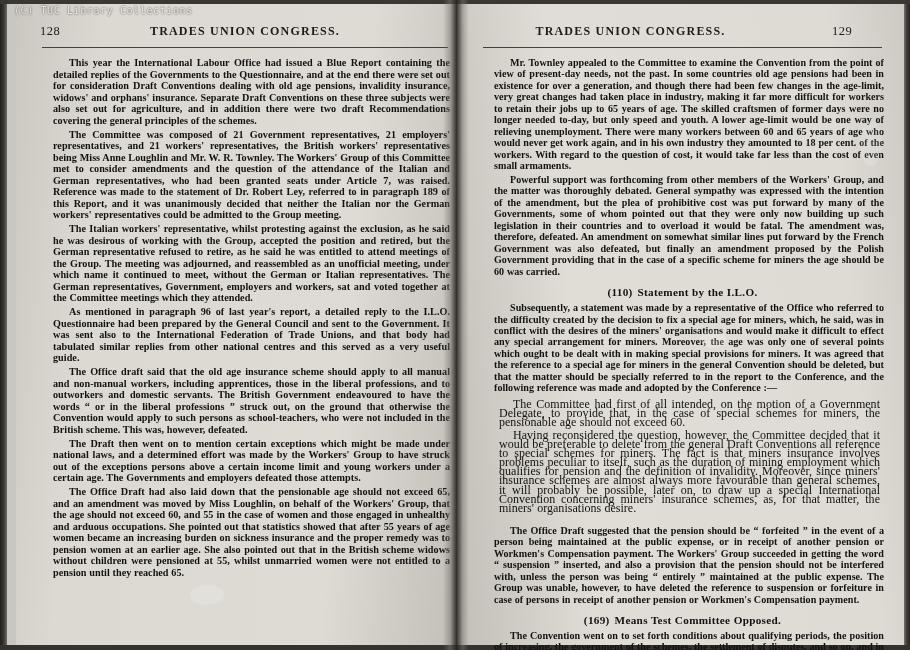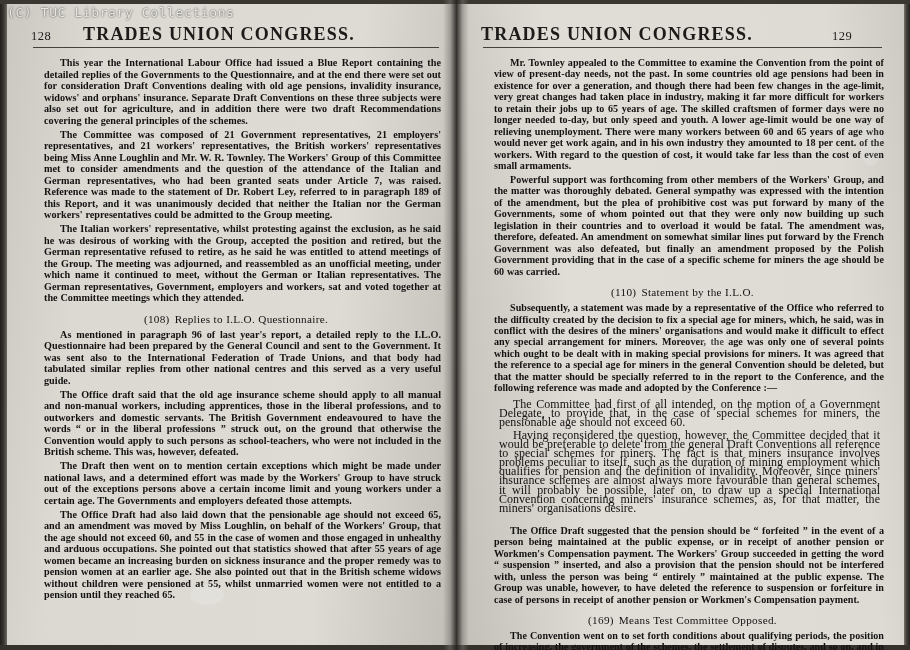--- a/index.html
+++ b/index.html
@@ -53,21 +53,21 @@
     z-index: 6;
   }
 
   
   .page {
     position: absolute;
     top: 4px;
     height: 641px;
     background: #d8d5cf;
   }
-  .page-left  { left: 7px;  width: 456px;
+  .page-left  { left: 16px;  width: 456px;
                 background: linear-gradient(95deg,#cbc8c2 0%, #dcd9d3 18%, #dedbd5 70%, #bfbcb6 100%); }
   .page-right { left: 459px; width: 445px;
                 background: linear-gradient(265deg,#cdcac4 0%, #dedbd5 16%, #e0ddd7 72%, #c2bfb9 100%); }
 
   .page-inner {
     position: absolute;
     left: 0; right: 0; top: 0; bottom: 0;
     padding: 20px 22px 10px 24px;
     box-sizing: border-box;
   }
@@ -83,22 +83,23 @@
     height: 18px;
   }
   .runhead .folio {
     font-size: 12.5px;
     letter-spacing: 0.5px;
     width: 52px;
     flex: none;
   }
   .runhead .rh-title {
     flex: 1;
-    font-weight: bold;
-    font-size: 18px;
+    text-align: center;
+    font-weight: bold;
+    font-size: 12px;
     letter-spacing: 1.2px;
     white-space: nowrap;
   }
   .page-left  .runhead .folio { text-align: left; }
   .page-right .runhead .folio { text-align: left; order: 3; }
 
   .rule {
     height: 0;
     border-top: 1.6px solid #2b2825;
     margin: 5px 2px 9px 2px;
@@ -120,21 +121,21 @@
   .col p {
     margin: 0 0 0 13px;
     text-indent: 16px;
   }
   .col p + p { margin-top: 2.5px; }
 
   h2.sec {
     font-size: 11.2px;
     line-height: 13px;
     text-align: center;
-    font-weight: normal;
+    font-weight: bold;
     margin: 9px 0 3px 0;
     letter-spacing: 0.3px;
     text-indent: 0;
   }
   h2.sec .num { margin-right: 5px; }
 
   
   .quote {
     font-size: 12px;
     line-height: 9.1px;
@@ -151,25 +152,25 @@
     font-size: 9px;
     font-weight: bold;
     letter-spacing: 2px;
     padding-left: 12px;
     color: #1a1816;
   }
 
   
   .watermark {
     position: absolute;
-    left: 7px;
+    left: 14px;
     top: 5px;
     z-index: 9;
     font-family: "DejaVu Sans Mono", "Liberation Mono", monospace;
-    font-size: 13px;
+    font-size: 10px;
     letter-spacing: 0.6px;
     color: #e9e7e2;
     text-shadow: 0 0 2px rgba(0,0,0,0.85);
     white-space: nowrap;
     opacity: 0.92;
   }
 
   
   .blotch {
     position: absolute;
@@ -196,23 +197,20 @@
         <span class="rh-title">TRADES UNION CONGRESS.</span>
         <span class="folio" style="visibility:hidden"></span>
       </div>
       <div class="rule"></div>
 
       <div class="col">
         <p>This year the International Labour Office had issued a Blue Report containing the detailed replies of the Governments to the Questionnaire, and at the end there were set out for consideration Draft Conventions dealing with old age pensions, invalidity insurance, widows' and orphans' insurance. Separate Draft Conventions on these three subjects were also set out for agriculture, and in addition there were two draft Recommendations covering the general principles of the schemes.</p>
         <p>The Committee was composed of 21 Government representatives, 21 employers' representatives, and 21 workers' representatives, the British workers' representatives being Miss Anne Loughlin and Mr. W. R. Townley. The Workers' Group of this Committee met to consider amendments and the question of the attendance of the Italian and German representatives, who had been granted seats under Article 7, was raised. Reference was made to the statement of Dr. Robert Ley, referred to in paragraph 189 of this Report, and it was unanimously decided that neither the Italian nor the German workers' representatives could be admitted to the Group meeting.</p>
         <p>The Italian workers' representative, whilst protesting against the exclusion, as he said he was desirous of working with the Group, accepted the position and retired, but the German representative refused to retire, as he said he was entitled to attend meetings of the Group. The meeting was adjourned, and reassembled as an unofficial meeting, under which name it continued to meet, without the German or Italian representatives. The German representatives, Government, employers and workers, sat and voted together at the Committee meetings which they attended.</p>
 
-        <h2 class="sec">
-          <span class="num">(108)</span><span>Replies to I.L.O. Questionnaire.</span>
-        </h2>
         <p>As mentioned in paragraph 96 of last year's report, a detailed reply to the I.L.O. Questionnaire had been prepared by the General Council and sent to the Government. It was sent also to the International Federation of Trade Unions, and that body had tabulated similar replies from other national centres and this served as a very useful guide.</p>
 
         <p>The Office draft said that the old age insurance scheme should apply to all manual and non-manual workers, including apprentices, those in the liberal professions, and to outworkers and domestic servants. The British Government endeavoured to have the words “ or in the liberal professions ” struck out, on the ground that otherwise the Convention would apply to such persons as school-teachers, who were not included in the British scheme. This was, however, defeated.</p>
         <p>The Draft then went on to mention certain exceptions which might be made under national laws, and a determined effort was made by the Workers' Group to have struck out of the exceptions persons above a certain income limit and young workers under a certain age. The Governments and employers defeated those attempts.</p>
         <p>The Office Draft had also laid down that the pensionable age should not exceed 65, and an amendment was moved by Miss Loughlin, on behalf of the Workers' Group, that the age should not exceed 60, and 55 in the case of women and those engaged in unhealthy and arduous occupations. She pointed out that statistics showed that after 55 years of age women became an increasing burden on sickness insurance and the proper remedy was to pension women at an earlier age. She also pointed out that in the British scheme widows without children were pensioned at 55, whilst unmarried women were not entitled to a pension until they reached 65.</p>
       </div>
 
     </div>
   </div>
 

